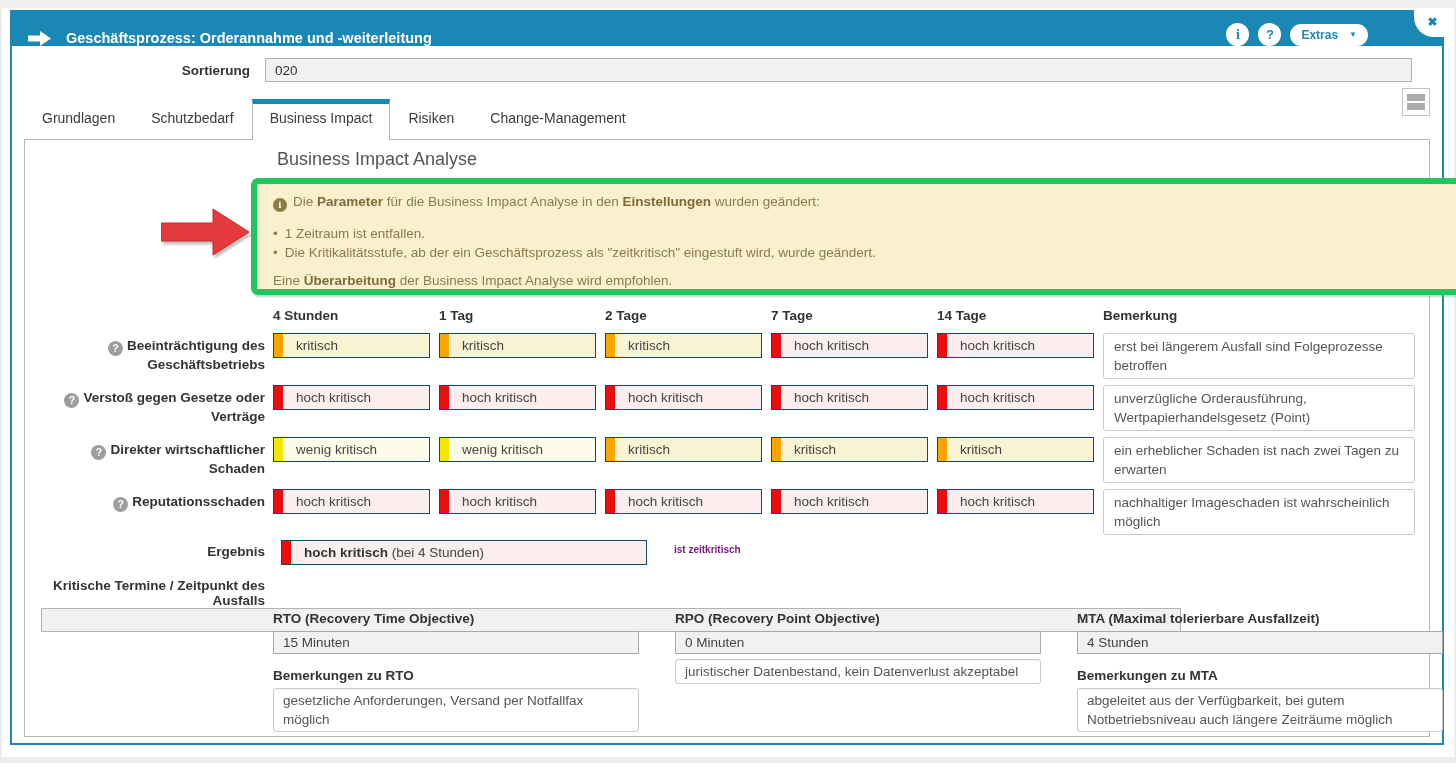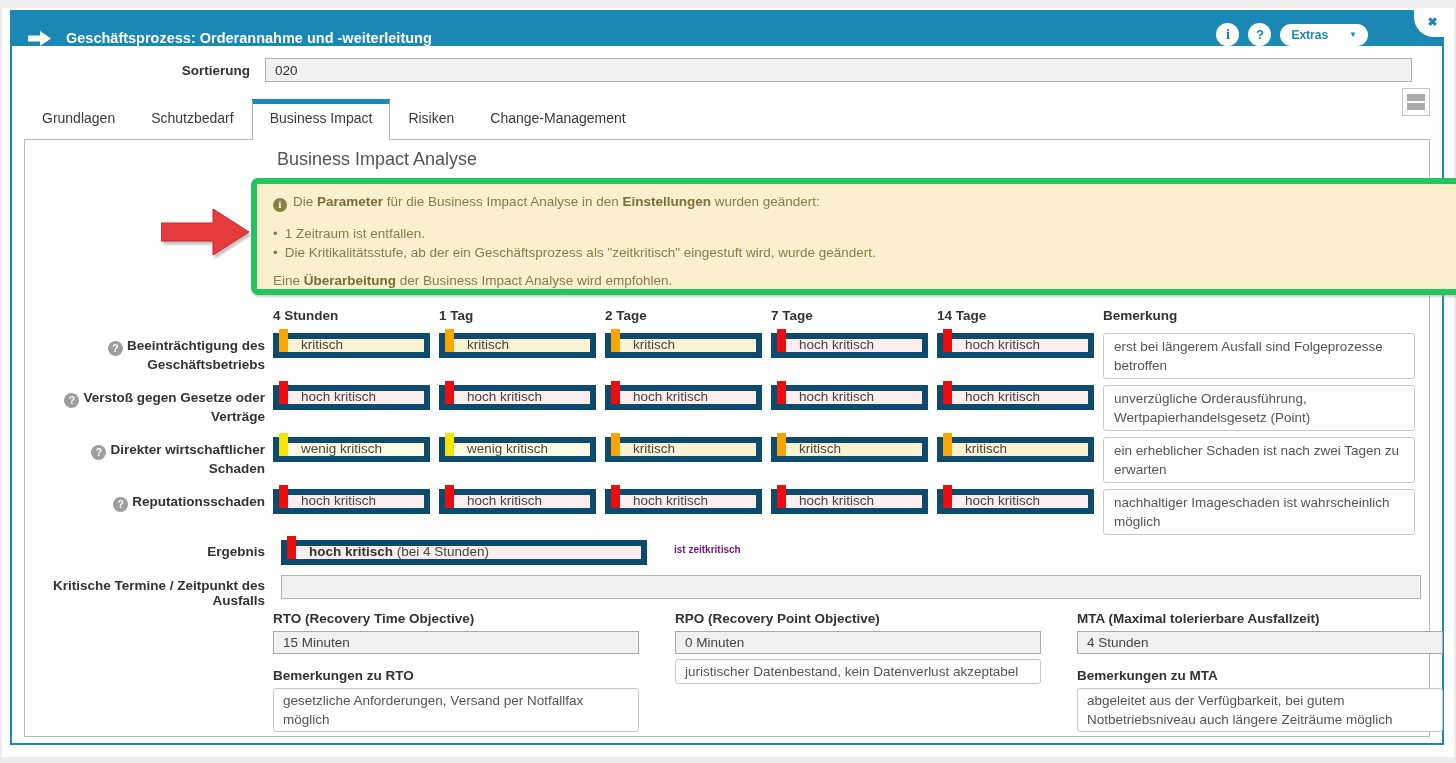--- a/index.html
+++ b/index.html
@@ -7,21 +7,21 @@
   .stage { position:absolute; inset:0; border-top:8px solid #efefef; border-left:2px solid #ececec; border-right:2px solid #ececec; border-bottom:6px solid #ededed; }
   .window { position:relative; margin:2px 6px 0 8px; width:1434px; height:735px; border:2px solid #1b87b5; background:#fff; }
 
   
   .titlebar { height:34px; background:#1b87b5; display:flex; align-items:flex-end; padding:0 16px; }
   .tb-arrow { display:inline-flex; }
   .tb-title { color:#fff; font-weight:bold; font-size:14.5px; margin-left:15px; }
   .tb-actions { margin-left:auto; margin-right:58px; display:flex; align-items:center; gap:9px; }
   .round-btn { width:23px; height:23px; border-radius:50%; background:#fff; border:none; color:#1b87b5; font-weight:bold; font-size:13px; cursor:pointer; display:flex; align-items:center; justify-content:center; }
   .round-btn .serif { font-family:"Liberation Serif",serif; font-size:14px; }
-  .extras-btn { height:22px; border:none; border-radius:11px; background:#fff; color:#1b87b5; font-weight:bold; font-size:12px; padding:0 11px; cursor:pointer; display:flex; align-items:center; gap:21px; }
+  .extras-btn { height:22px; border:none; border-radius:11px; background:#fff; color:#1b87b5; font-weight:bold; font-size:12px; padding:0 11px; cursor:pointer; display:flex; align-items:center; gap:11px; }
   .extras-btn .caret { font-size:8px; }
   .close-btn { position:absolute; top:-2px; right:-2px; width:30px; height:27px; background:#fff; border:none; border-radius:0 0 0 20px; color:#1b87b5; font-weight:bold; font-size:12px; cursor:pointer; padding:0 0 4px 7px; z-index:5; }
 
   
   .sort-row { display:flex; align-items:center; margin-top:12px; }
   .sort-label { width:238px; text-align:right; font-weight:bold; font-size:13.5px; color:#333; }
   .sort-input { flex:0 0 auto; width:1147px; margin-left:15px; height:24px; background:#f1f1f1; border:1px solid #b3b3b3; font-family:inherit; font-size:13.5px; color:#333; padding:0 9px; }
   .panel-toggle { position:absolute; top:76px; right:12px; width:28px; height:28px; background:#fff; border:1px solid #c3c3c3; cursor:pointer; display:flex; flex-direction:column; align-items:center; justify-content:center; gap:2px; }
   .panel-toggle .bar { width:18px; height:7px; background:#ababab; }
 
@@ -43,34 +43,34 @@
   .notice ul { list-style:none; margin-top:12px; }
   .notice li { line-height:19px; }
   .notice li::before { content:"•"; margin-right:7px; }
   .notice-line2 { margin-top:11px; }
 
   
   .bia-grid { position:absolute; left:8px; top:158px; display:grid; grid-template-columns:240px 166px 166px 166px 166px 166px 316px; grid-template-rows:35px 52px 52px 52px 52px; }
   .col-head { font-weight:bold; font-size:13.5px; color:#333; padding-top:10px; }
   .row-label { text-align:right; padding:4px 8px 0 0; font-weight:bold; font-size:13.5px; color:#333; line-height:17px; }
   .qicon { display:inline-block; width:15px; height:15px; border-radius:50%; background:#9e9e9e; color:#fff; font-size:10.5px; font-weight:bold; line-height:15px; text-align:center; vertical-align:-2px; margin-right:4px; }
-  .cellbox { width:157px; height:25px; border:6px solid #0c4a6e; display:flex; align-items:flex-end; font-size:13.5px; color:#444; cursor:pointer; }
+  .cellbox { width:157px; height:25px; border:1px solid #0c4a6e; display:flex; align-items:center; font-size:13.5px; color:#444; cursor:pointer; }
   .cellbox .bar { width:9px; height:23px; margin-right:13px; flex:0 0 auto; }
   .kritisch { background:#faf3d3; } .kritisch .bar { background:#fba600; }
   .hoch-kritisch { background:#fcedee; } .hoch-kritisch .bar { background:#ec0e0e; }
   .wenig-kritisch { background:#fdfce6; } .wenig-kritisch .bar { background:#f4e600; }
   .remark-box { width:312px; min-height:43px; border:1px solid #c9c9c9; border-radius:3px; background:#fff; padding:3px 10px; font-size:13.5px; color:#555; line-height:19px; }
 
   
   .ergebnis-row { position:absolute; left:8px; top:400px; display:flex; }
   .ergebnis-label { width:240px; text-align:right; padding:4px 8px 0 0; font-weight:bold; font-size:13.5px; color:#333; }
   .ergebnis-box { width:366px; height:25px; }
   .ergebnis-box b { color:#333; }
   .zeitkritisch { margin-left:27px; padding-top:4px; color:#701a75; font-weight:bold; font-size:10px; }
-  .termine-row { position:absolute; left:8px; top:435px; display:flex; }
+  .termine-row { position:absolute; left:8px; top:435px; display:flex;flex-direction:column; }
   .termine-label { width:240px; text-align:right; padding:3px 8px 0 0; font-weight:bold; font-size:13.5px; color:#333; }
   .termine-input { width:1140px; height:24px; margin-left:8px; background:#f1f1f1; border:1px solid #b3b3b3; font-family:inherit; font-size:13.5px; color:#333; padding:0 9px; }
 
   
   .recovery { position:absolute; left:248px; top:471px; width:1140px; display:grid; grid-template-columns:366px 366px 366px; column-gap:36px; }
   .rec-label { font-weight:bold; font-size:13.5px; color:#333; }
   .rec-input { width:100%; height:23px; margin-top:5px; background:#f1f1f1; border:1px solid #a9a9a9; font-family:inherit; font-size:13.5px; color:#444; padding:0 9px; }
   .rec-remark-label { margin-top:14px; font-weight:bold; font-size:13.5px; color:#333; }
   .rec-remark { margin-top:5px; width:100%; min-height:24px; border:1px solid #c9c9c9; border-radius:3px; background:#fff; padding:2px 9px; font-size:13.5px; color:#555; line-height:19px; box-shadow:inset 0 1px 1px rgba(0,0,0,.04); }
 </style>

